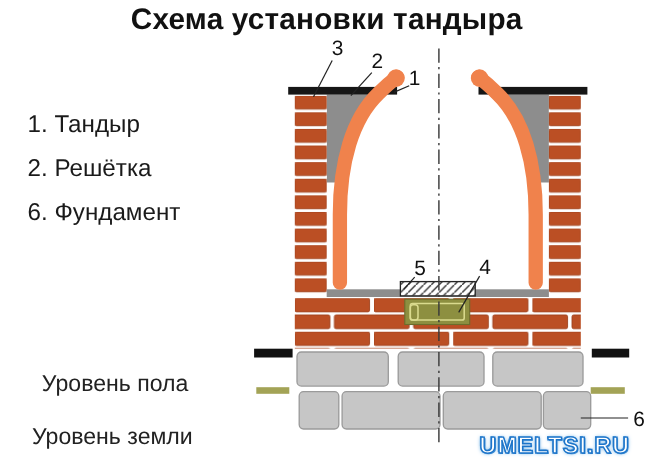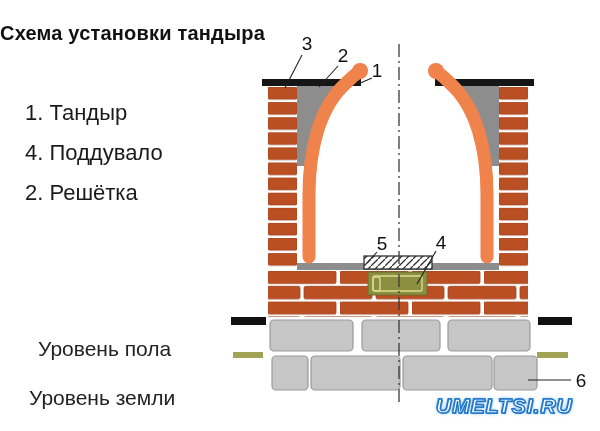--- a/index.html
+++ b/index.html
@@ -1,47 +1,47 @@
 <!DOCTYPE html>
 <html><head>
 <meta charset="utf-8">
 <style>
   html,body{margin:0;padding:0;}
   body{
     width:600px;height:431px;position:relative;background:#ffffff;
     font-family:"Liberation Sans",sans-serif;color:#1a1a1a;overflow:hidden;
   }
   .title{
-    position:absolute;top:2px;left:0;width:594px;
-    font-size:20px;font-weight:bold;letter-spacing:0.2px;color:#111;margin-top:20px;
+    position:absolute;top:2px;left:0;width:594px;text-align:center;
+    font-size:27px;font-weight:bold;letter-spacing:0.2px;color:#111;
   }
   .legend{position:absolute;left:25px;top:103px;}
   .legend .item{height:40px;font-size:22px;line-height:19px;white-space:nowrap;}
   .level-label{position:absolute;font-size:21px;color:#222;white-space:nowrap;}
   #floor-label{left:38px;top:337px;}
   #ground-label{left:29px;top:369px;margin-top:17px;}
   .watermark{
     position:absolute;left:436px;top:394px;
-    font-size:21px;font-weight:bold;font-style:italic;letter-spacing:1px;
+    font-size:21px;font-weight:bold;letter-spacing:1px;
     color:#ffffff;-webkit-text-stroke:1.3px #1c74c9;
     text-shadow:0 0 2px #9fd0f5,0 0 4px #63a8e0,1px 1px 0 #1c74c9,-1px -1px 0 #1c74c9;
     white-space:nowrap;
   }
   svg{position:absolute;left:0;top:0;}
   .callout{font-family:"Liberation Sans",sans-serif;font-size:19px;fill:#111;}
 </style>
 </head>
 <body>
 
 <div class="title">Схема установки тандыра</div>
 
 <div class="legend">
   <div class="item">1. Тандыр</div>
-  <div class="item">4. Поддувало</div>
   <div class="item">2. Решётка</div>
+  <div class="item">6. Фундамент</div>
 </div>
 
 <div id="floor-label" class="level-label">Уровень пола</div>
 <div id="ground-label" class="level-label">Уровень земли</div>
 
 <svg width="600" height="431" viewBox="0 0 600 431">
   <defs>
     <pattern id="brickColL" width="29" height="15.1" patternUnits="userSpaceOnUse" patternTransform="translate(268,87)">
       <rect width="29" height="15.1" fill="#ffffff"></rect>
       <rect x="0" y="0" width="29" height="12.2" rx="1.5" fill="#bb4f24" stroke="#9e411d" stroke-width="0.8"></rect>

